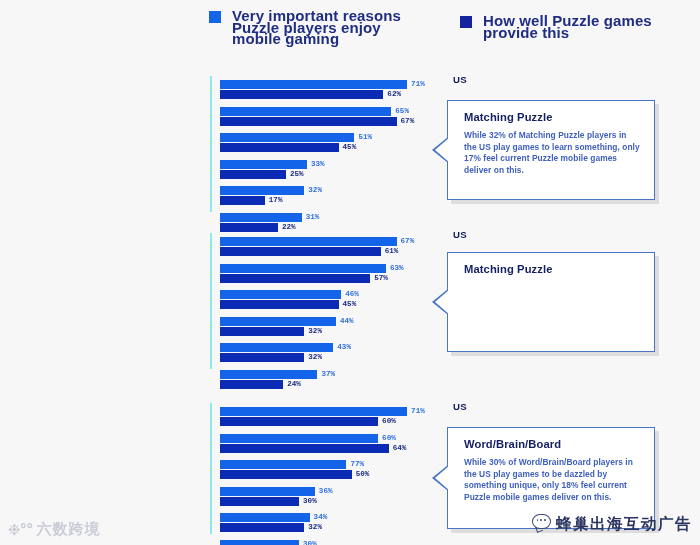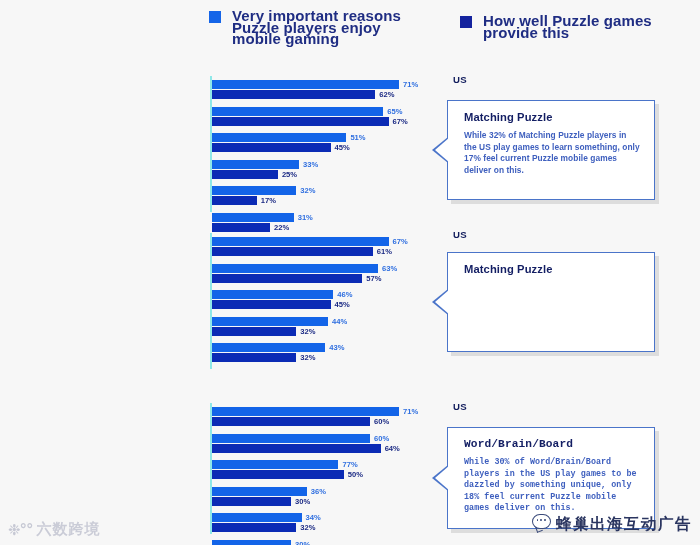--- a/index.html
+++ b/index.html
@@ -70,23 +70,24 @@
   .axis-line {
     position: absolute;
     left: 210px;
     top: 8px;
     bottom: 6px;
     width: 2px;
     background: #8fe8e8;
   }
   .rows {
     position: absolute;
-    left: 0;
+    left: 8px;
     top: 12px;
     width: 440px;
+    font-family: Liberation Mono, monospace;
   }
   .row {
     position: relative;
     height: 20px;
     margin-bottom: 6.5px;
   }
   .bars {
     position: absolute;
     left: 212px;
     top: 0;
@@ -135,21 +136,21 @@
     left: 7px;
     width: 208px;
     border: 1.4px solid #4a74c9;
     background: #ffffff;
     box-shadow: 4px 4px 0 rgba(0,0,0,0.10);
     box-sizing: border-box;
     padding: 10px 13px 11px 16px;
   }
   #block-0 .callout-box { top: 32px; height: 100px; }
   #block-1 .callout-box { top: 27px; height: 100px; }
-  #block-2 .callout-box { top: 32px; height: 102px; font-family: Liberation Mono, monospace; }
+  #block-2 .callout-box { top: 32px; height: 102px; }
 
   
   .callout-arrow-outer,
   .callout-arrow-inner {
     position: absolute;
     width: 0; height: 0;
     border-top: 13px solid transparent;
     border-bottom: 13px solid transparent;
   }
   .callout-arrow-outer {
@@ -365,20 +366,28 @@
           </div>
         </div>
         <div class="row">
           <div class="bars">
             <div class="bar light" style="width: 113.305px; background: rgb(19, 100, 232);"></div>
             <span class="bar-value light" style="left: 117.305px;">43%</span>
             <div class="bar dark" style="width: 84.32px; background: rgb(11, 43, 181);"></div>
             <span class="bar-value dark" style="left: 88.32px;">32%</span>
           </div>
         </div>
+        <div class="row">
+          <div class="bars">
+            <div class="bar light" style="width: 97.495px; background: rgb(19, 100, 232);"></div>
+            <span class="bar-value light" style="left: 101.495px;">37%</span>
+            <div class="bar dark" style="width: 63.24px; background: rgb(11, 43, 181);"></div>
+            <span class="bar-value dark" style="left: 67.24px;">24%</span>
+          </div>
+        </div>
       </div>
   </div>
   <div class="callout-wrap">
     <div class="callout-region">US</div>
     <div class="callout-box">
       <span class="callout-arrow-outer"></span>
       <span class="callout-arrow-inner"></span>
       <div class="callout-title">Matching Puzzle</div>
     </div>
   </div>

